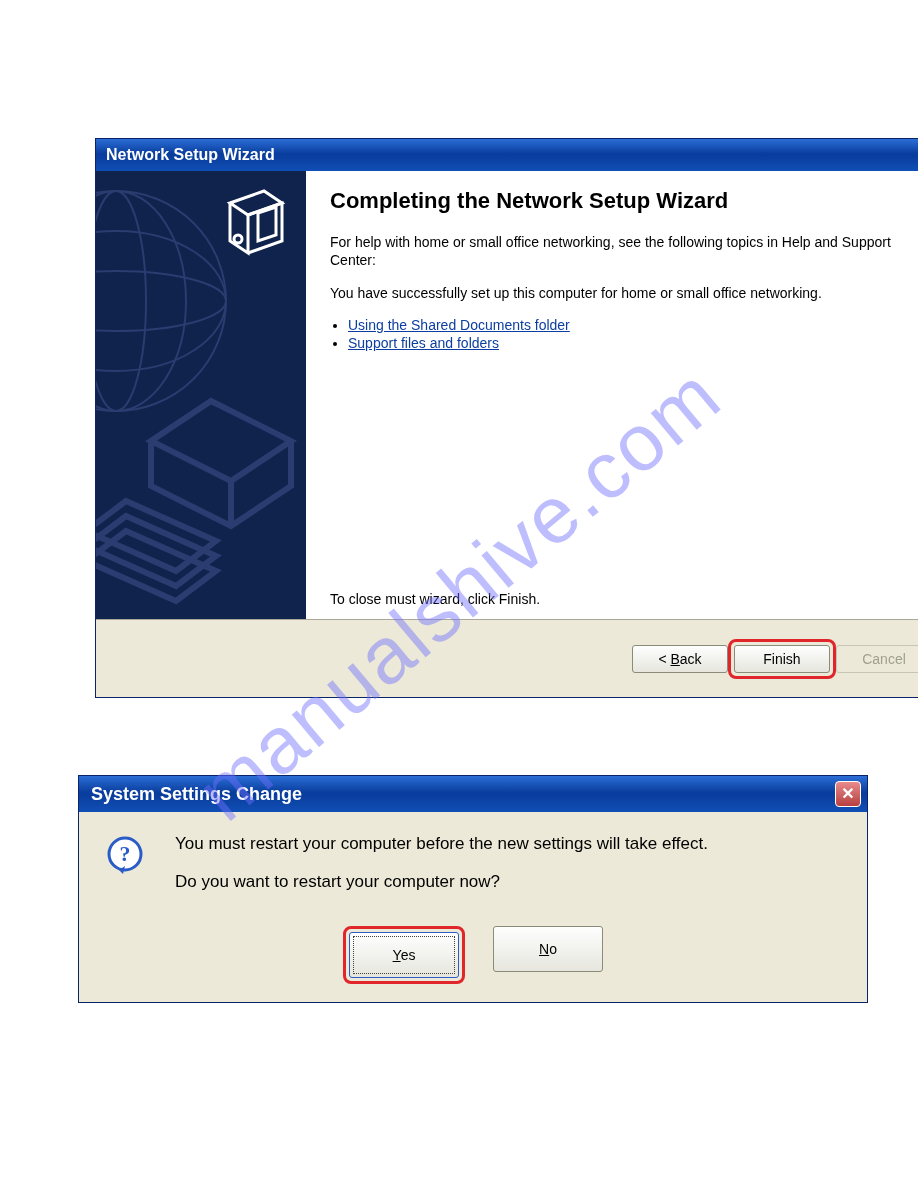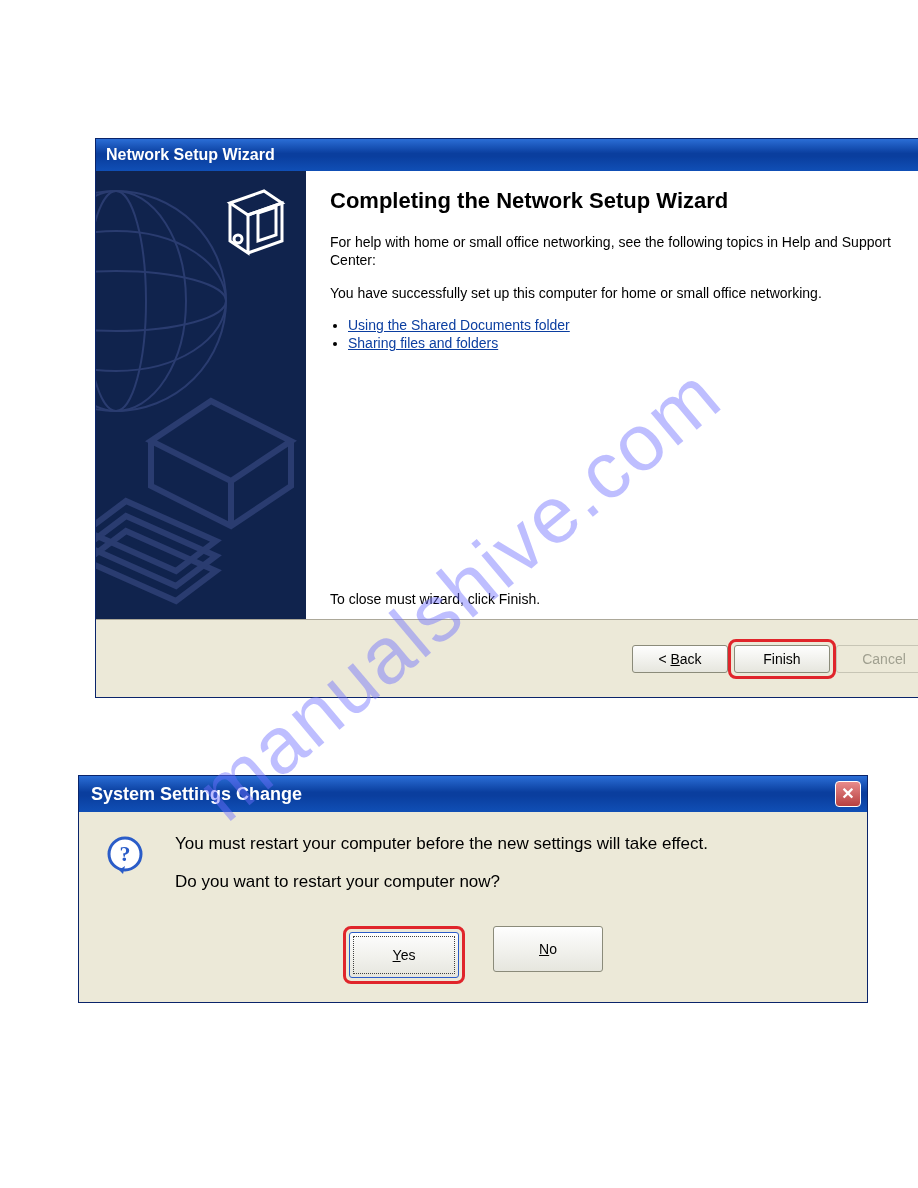--- a/index.html
+++ b/index.html
@@ -214,21 +214,21 @@
         </g>
       </svg>
     </div>
 
     <div class="wizard-content">
       <h1 class="wizard-heading">Completing the Network Setup Wizard</h1>
       <p>For help with home or small office networking, see the following topics in Help and Support Center:</p>
       <p>You have successfully set up this computer for home or small office networking.</p>
       <ul>
         <li><a href="#" class="hlink">Using the Shared Documents folder</a></li>
-        <li><a href="#" class="hlink">Sharing files and folders</a></li>
+        <li><a href="#" class="hlink">Support files and folders</a></li>
       </ul>
       <div class="wizard-close-hint">To close must wizard, click Finish.</div>
     </div>
   </div>
 
   <div class="wizard-icon">
     <svg width="80" height="80" viewBox="0 0 80 80">
       <g stroke="#ffffff" stroke-width="3" fill="none">
         <path d="M18 18 L52 6 L70 18 L36 30 Z"></path>
         <path d="M18 18 L18 56 L36 68 L36 30"></path>

